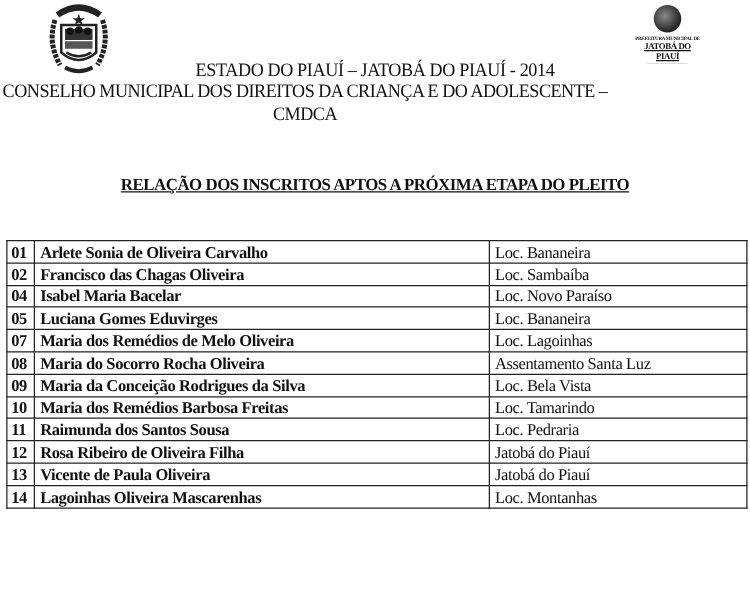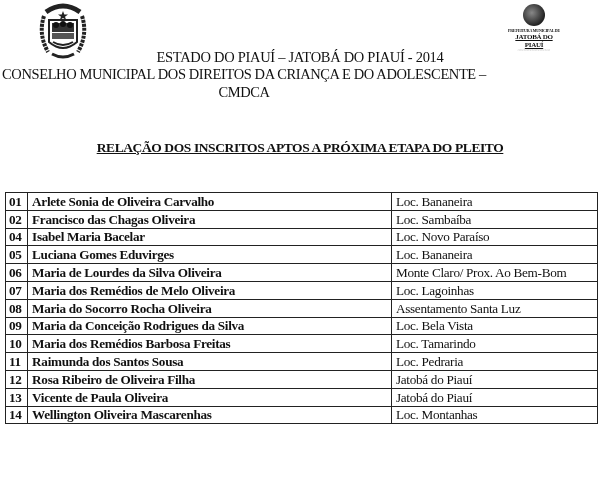--- a/index.html
+++ b/index.html
@@ -99,25 +99,20 @@
         <td class="num">04</td>
         <td class="name">Isabel Maria Bacelar</td>
         <td class="loc">Loc. Novo Paraíso</td>
       </tr>
       <tr>
         <td class="num">05</td>
         <td class="name">Luciana Gomes Eduvirges</td>
         <td class="loc">Loc. Bananeira</td>
       </tr>
       <tr>
-        <td class="num">06</td>
-        <td class="name">Maria de Lourdes da Silva Oliveira</td>
-        <td class="loc">Monte Claro/ Prox. Ao Bem-Bom</td>
-      </tr>
-      <tr>
         <td class="num">07</td>
         <td class="name">Maria dos Remédios de Melo Oliveira</td>
         <td class="loc">Loc. Lagoinhas</td>
       </tr>
       <tr>
         <td class="num">08</td>
         <td class="name">Maria do Socorro Rocha Oliveira</td>
         <td class="loc">Assentamento Santa Luz</td>
       </tr>
       <tr>
@@ -140,17 +135,17 @@
         <td class="name">Rosa Ribeiro de Oliveira Filha</td>
         <td class="loc">Jatobá do Piauí</td>
       </tr>
       <tr>
         <td class="num">13</td>
         <td class="name">Vicente de Paula Oliveira</td>
         <td class="loc">Jatobá do Piauí</td>
       </tr>
       <tr>
         <td class="num">14</td>
-        <td class="name">Wellington Oliveira Mascarenhas</td>
+        <td class="name">Lagoinhas Oliveira Mascarenhas</td>
         <td class="loc">Loc. Montanhas</td>
       </tr>
     </tbody>
 </table>
 
 </body></html>

